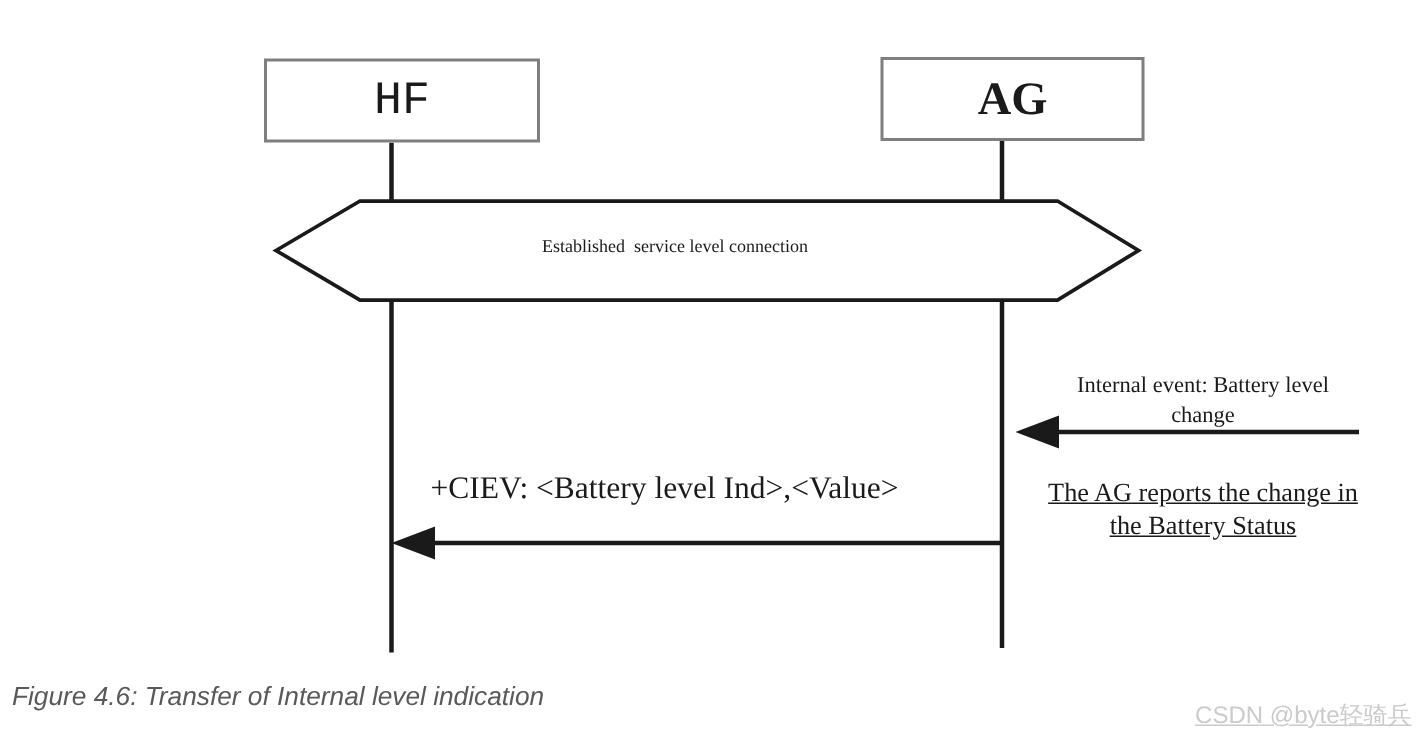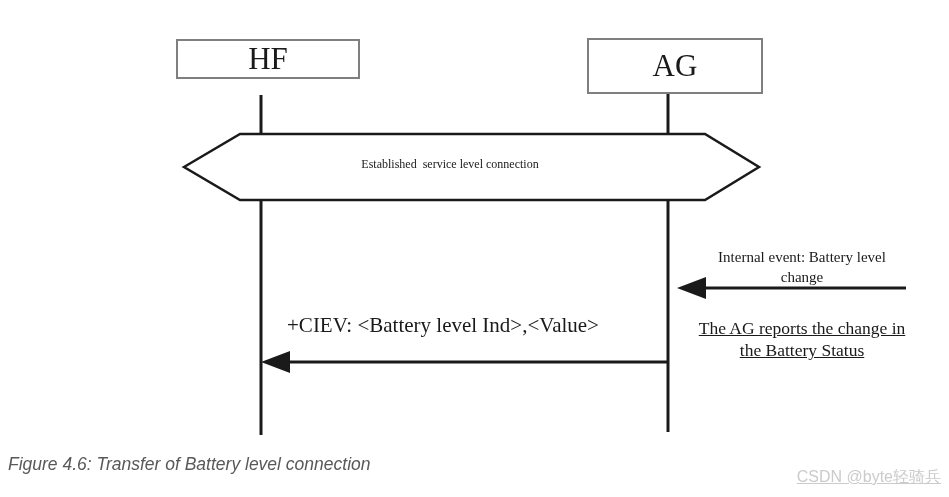--- a/index.html
+++ b/index.html
@@ -14,22 +14,22 @@
   .hexagon  { fill:#ffffff; stroke:var(--line,#1a1a1a); stroke-width:2.5; }
   .arrow-line { stroke:var(--line,#1a1a1a); stroke-width:3; }
   .arrow-head { fill:var(--line,#1a1a1a); stroke:none; }
 
   .actor-box {
     position:absolute; box-sizing:border-box; z-index:2;
     border:2px solid var(--box_border,#7f7f7f); background:#ffffff;
     display:flex; align-items:center; justify-content:center;
     font-size:31px; color:var(--line,#1a1a1a);
   }
-  #hf-box { left:176px; top:39px; width:184px; height:40px; }
-  #ag-box { left:587px; top:38px; width:176px; height:56px; }
+  #hf-box { left:176px; top:39px; width:184px; height:56px;font-family:Liberation Mono, monospace; }
+  #ag-box { left:587px; top:38px; width:176px; height:56px;font-weight:bold; }
 
   .lbl { position:absolute; z-index:3; color:var(--line,#1a1a1a); text-align:center; }
   #banner-label { left:270px; top:157px; width:360px; font-size:12px; white-space:pre; }
   #internal-event-label { left:666px; top:247px; width:206px; font-size:15px; line-height:20px;margin-left:33px; }
   #message-label { left:263px; top:313px; width:360px; font-size:21px; }
   #note-label { left:678px; top:317px; width:248px; font-size:17.5px; line-height:22px;text-decoration:underline; }
 
   #figure-caption {
     position:absolute; left:8px; top:454px; z-index:3;
     font:italic 17.5px "Liberation Sans", sans-serif;
@@ -74,16 +74,16 @@
     <div>change</div>
   </div>
 
   <div class="lbl" id="message-label">+CIEV: &lt;Battery level Ind&gt;,&lt;Value&gt;</div>
 
   <div class="lbl" id="note-label">
     <div>The AG reports the change in</div>
     <div>the Battery Status</div>
   </div>
 
-  <div id="figure-caption">Figure 4.6: Transfer of Battery level connection</div>
+  <div id="figure-caption">Figure 4.6: Transfer of Internal level indication</div>
 
   <div id="watermark">CSDN @byte轻骑兵</div>
 </div>
 
 </body></html>

